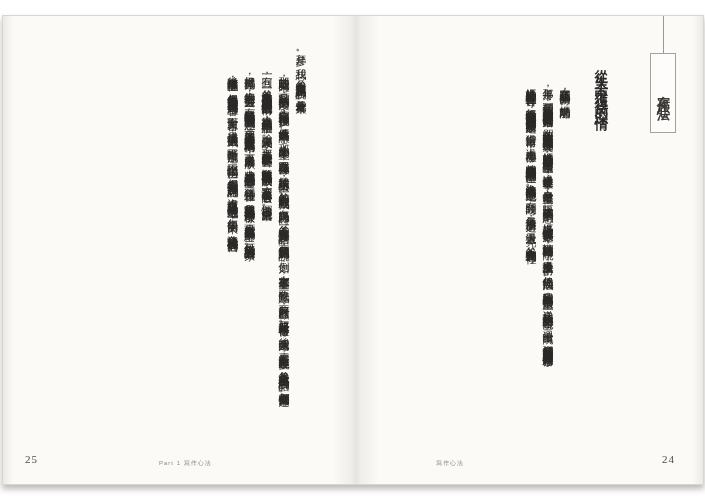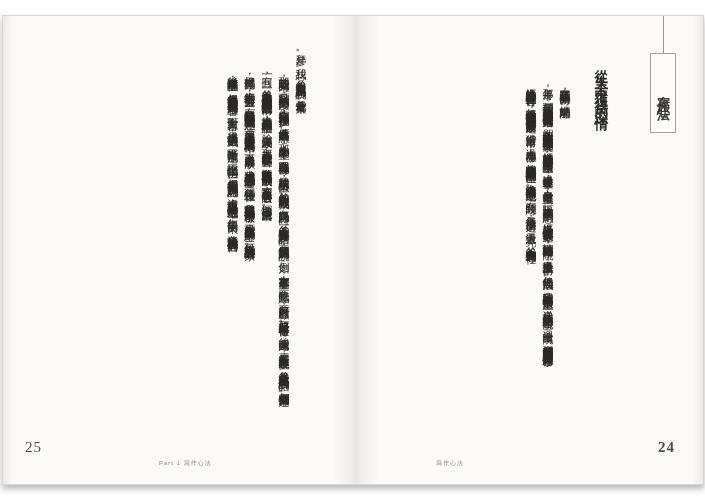--- a/index.html
+++ b/index.html
@@ -78,25 +78,25 @@
     letter-spacing:6px;
     color:#2b2a28;
   }
   .vbody p{
     margin:0;
     text-indent:2em;
   }
   .vbody p.no-indent{ text-indent:0; }
 
   .page-number{
-    position:absolute;bottom:28px;
-    font-size:15px;color:#4d4b48;letter-spacing:1px;text-align:center;
+    position:absolute;bottom:19px;
+    font-size:11px;color:#4d4b48;letter-spacing:1px;text-align:center;
   }
   .page.left .page-number{ left:22px; }
-  .page.right .page-number{ right:28px;font-weight:bold; }
+  .page.right .page-number{ right:28px; }
 
   .footer-note{
     position:absolute;bottom:16px;
     font-size:6px;color:#8f8c87;letter-spacing:1px;
     font-family:"Liberation Sans","DejaVu Sans",sans-serif;
   }
   .page.left .footer-note{ left:156px; }
   .page.right .footer-note{ left:81px; }
 </style>
 </head>

